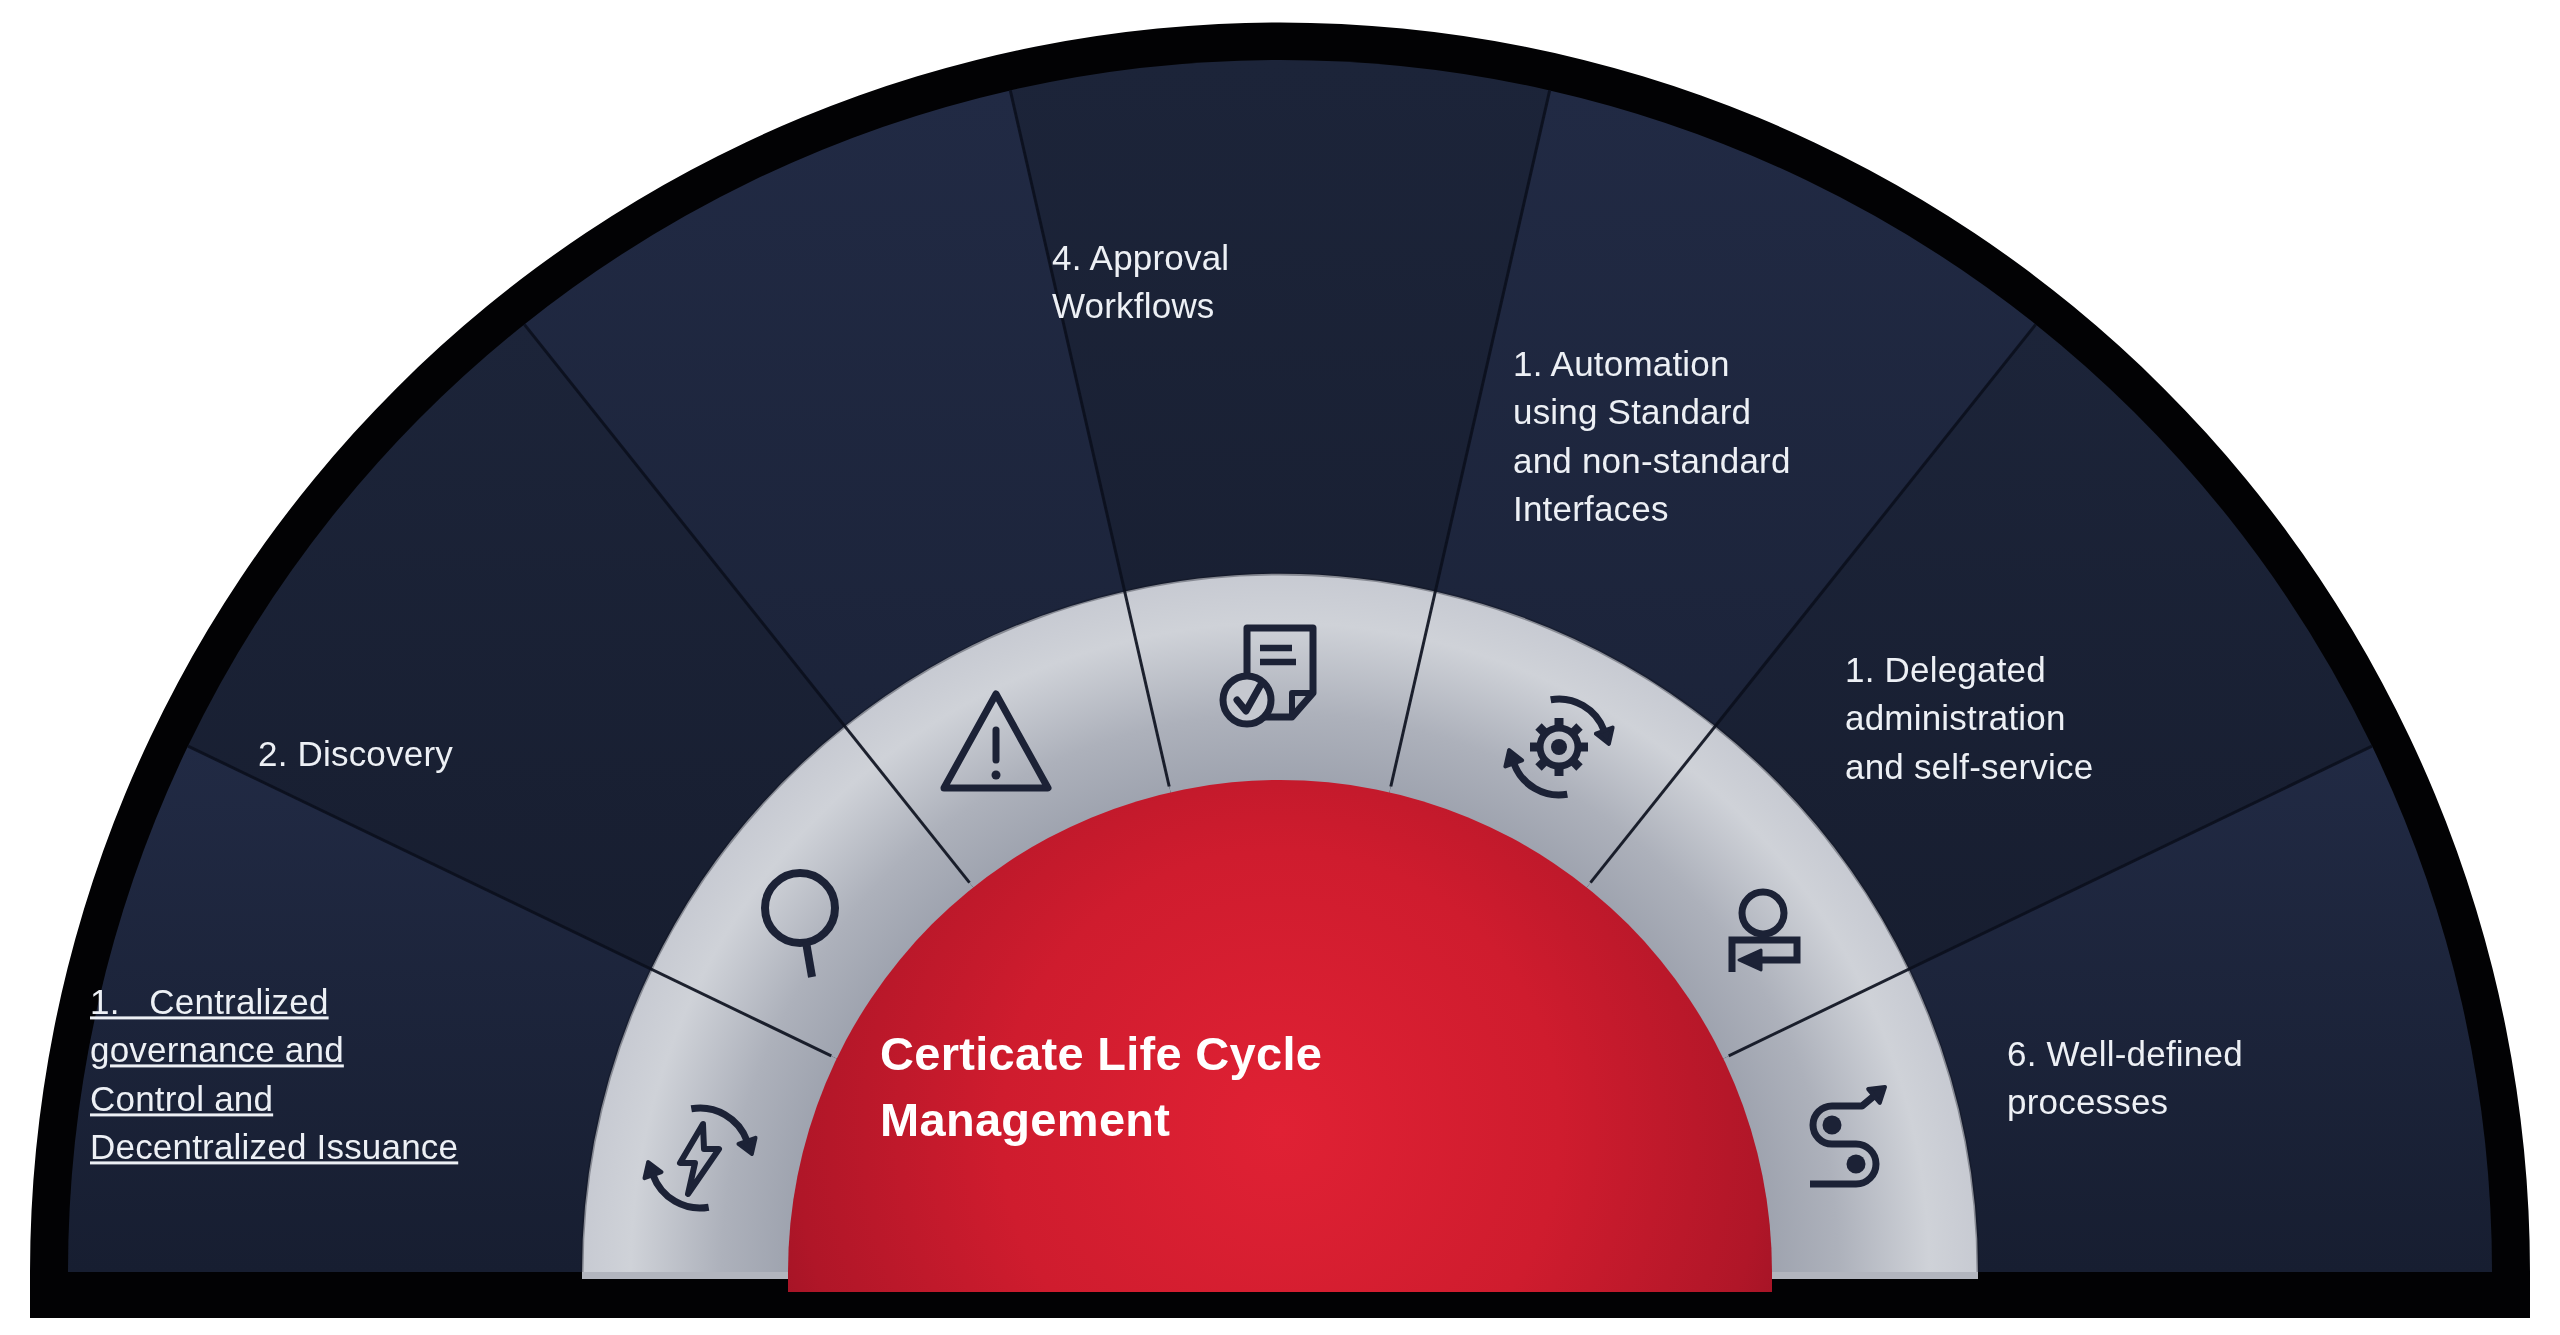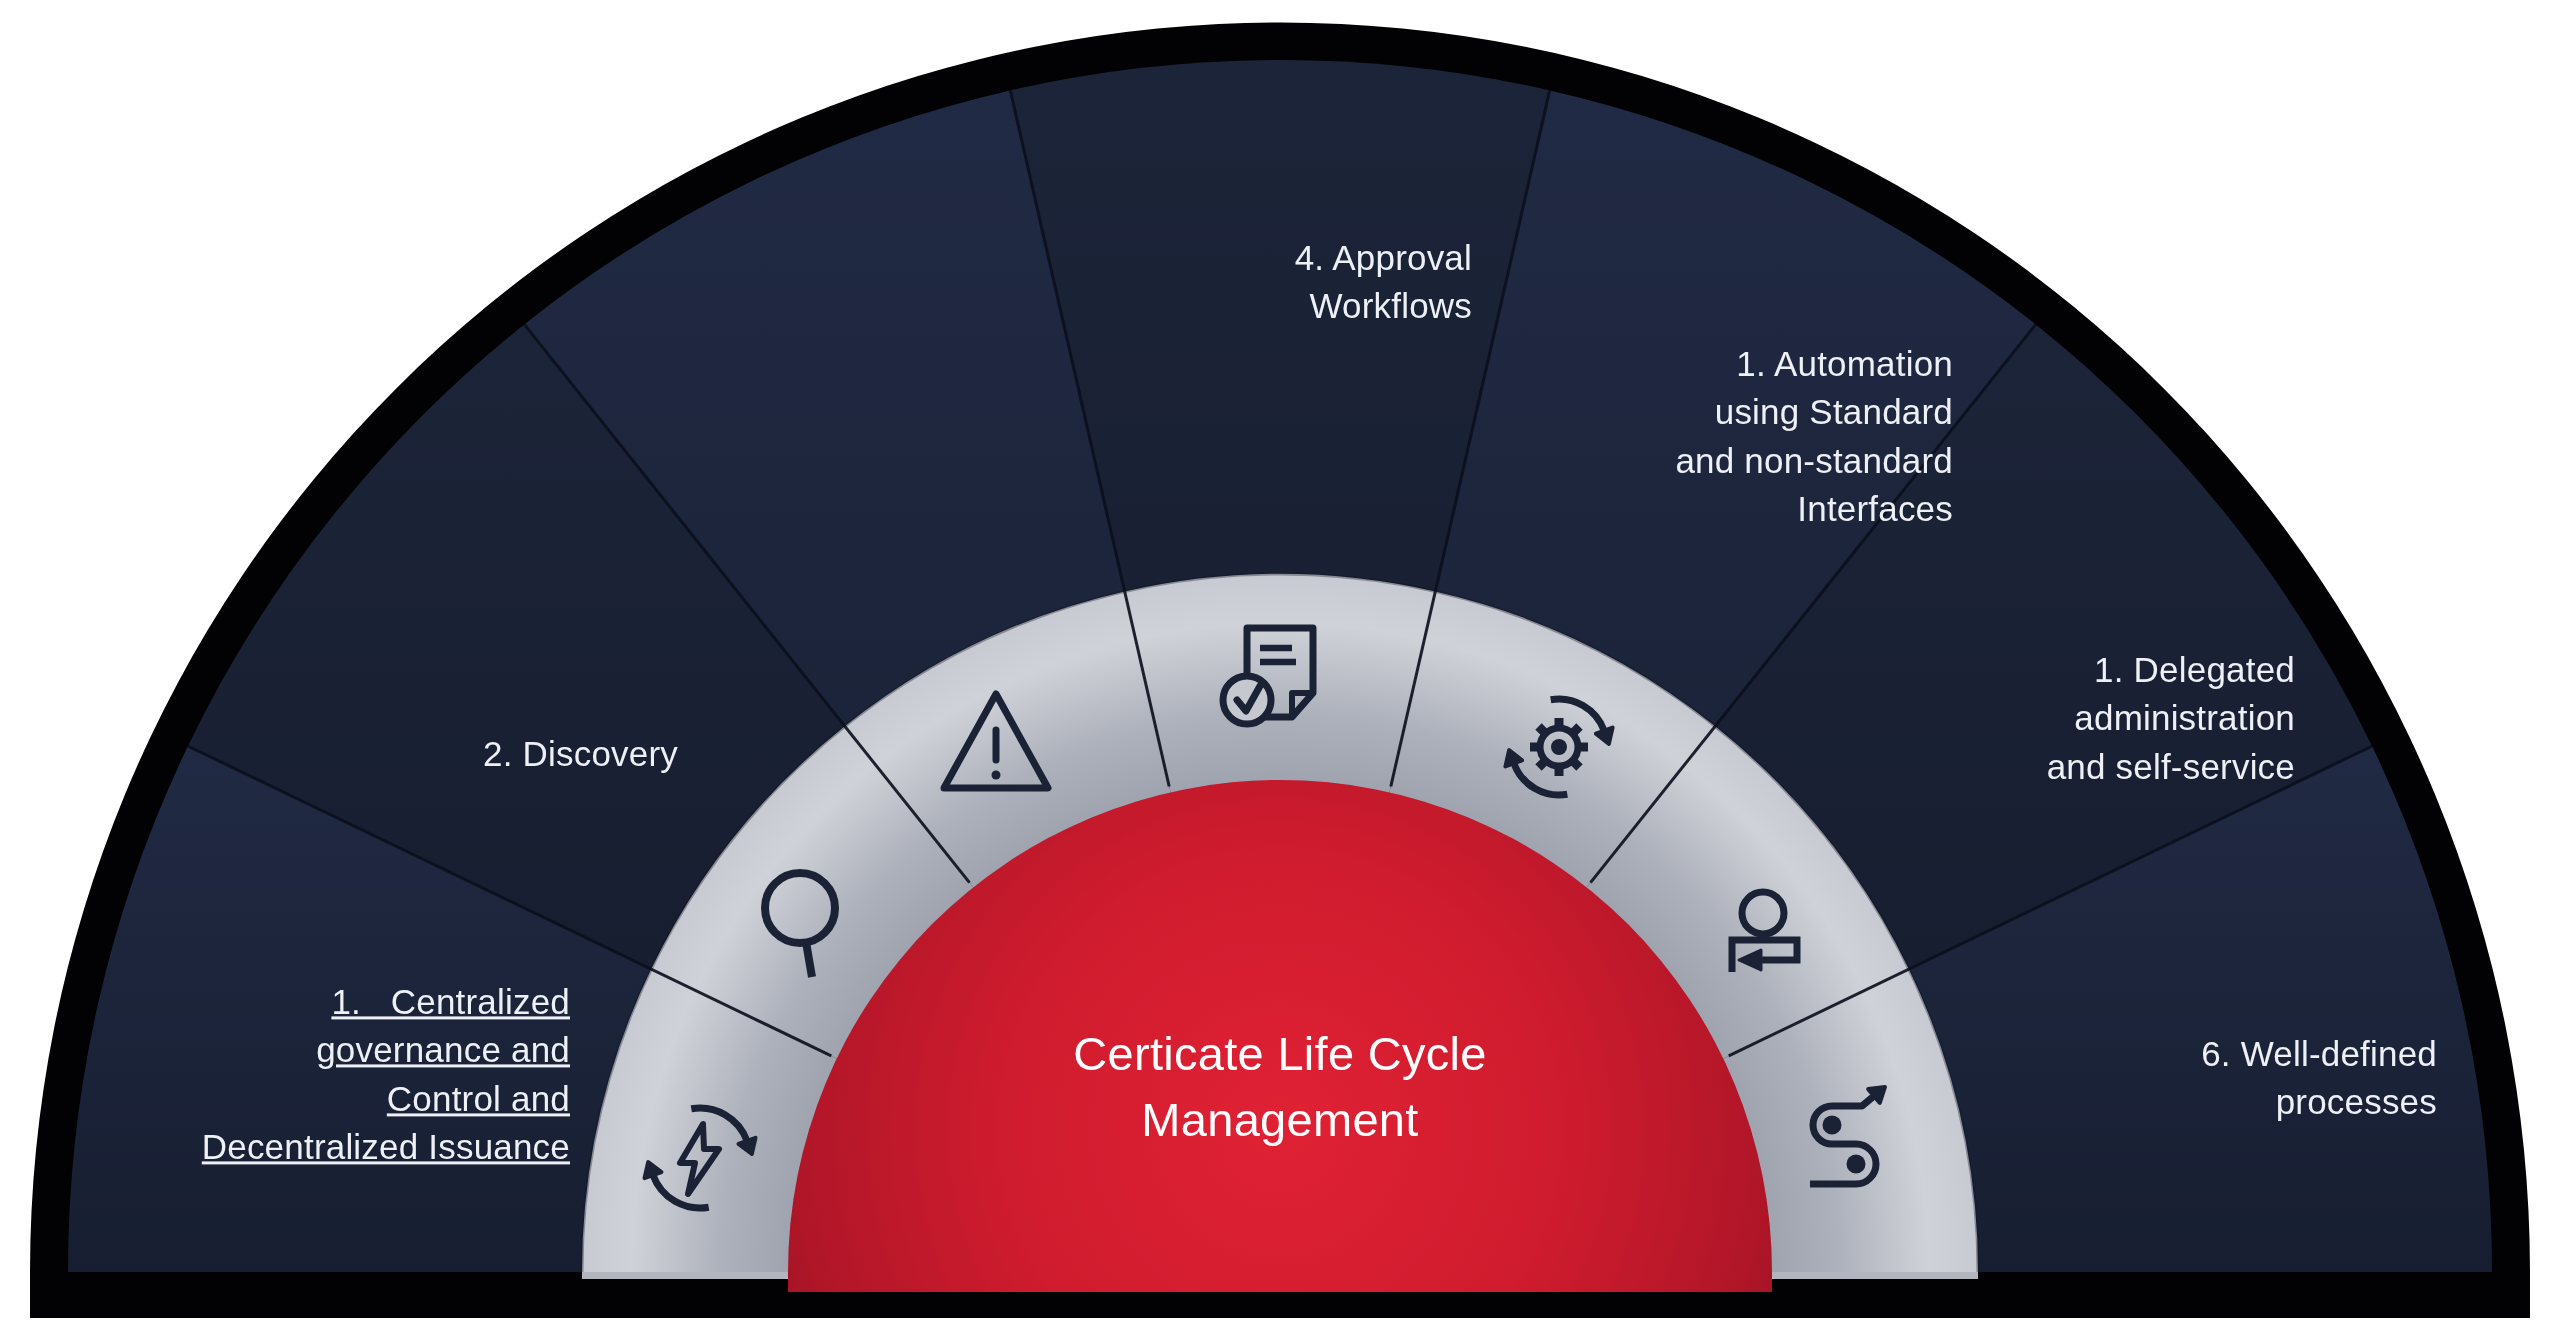--- a/index.html
+++ b/index.html
@@ -3,35 +3,35 @@
 <meta charset="utf-8">
 <style>
   html,body{margin:0;padding:0;background:#ffffff;}
   .stage{
     position:relative;width:2560px;height:1335px;overflow:hidden;
     background:#ffffff;font-family:"Liberation Sans",sans-serif;
   }
   .stage svg{position:absolute;left:0;top:0;}
   .seg-label{
     position:absolute;transform:translate(-50%,-50%);
-    color:#edf0f5;font-size:35px;line-height:1.38;text-align:right;
+    color:#edf0f5;font-size:35px;line-height:1.38;text-align:left;
     white-space:pre-line;letter-spacing:.2px;
   }
   .lbl1{left:330px;top:1075px;width:480px;text-decoration:underline;}
   .lbl2{left:468px;top:754px;width:420px;}
   .lbl3{left:812px;top:415px;width:420px;}
   .lbl4{left:1262px;top:282px;width:420px;}
   .lbl5{left:1733px;top:437px;width:440px;}
   .lbl6{left:2070px;top:718px;width:450px;}
   .lbl7{left:2222px;top:1078px;width:430px;}
   .center-title{
     position:absolute;left:1280px;top:1087px;width:800px;
     transform:translate(-50%,-50%);
-    color:#ffffff;font-size:47px;font-weight:normal;line-height:1.4;
-    text-align:center;white-space:pre-line;letter-spacing:.3px;
+    color:#ffffff;font-size:47px;font-weight:bold;line-height:1.4;
+    text-align:left;white-space:pre-line;letter-spacing:.3px;
   }
 </style>
 </head>
 <body>
 
 <div class="stage">
 
   <svg width="2560" height="1335" viewBox="0 0 2560 1335">
     <defs>
       <linearGradient id="navyA" x1="0" y1="0" x2="0" y2="1">

